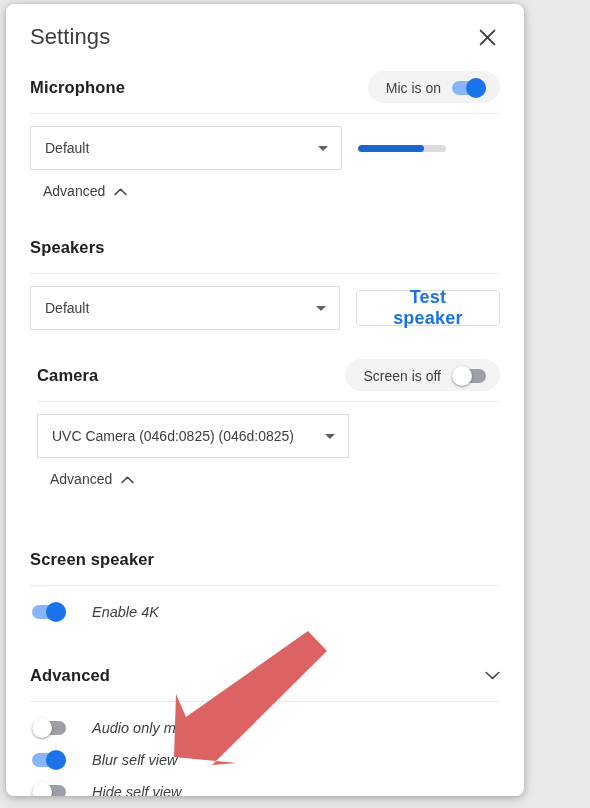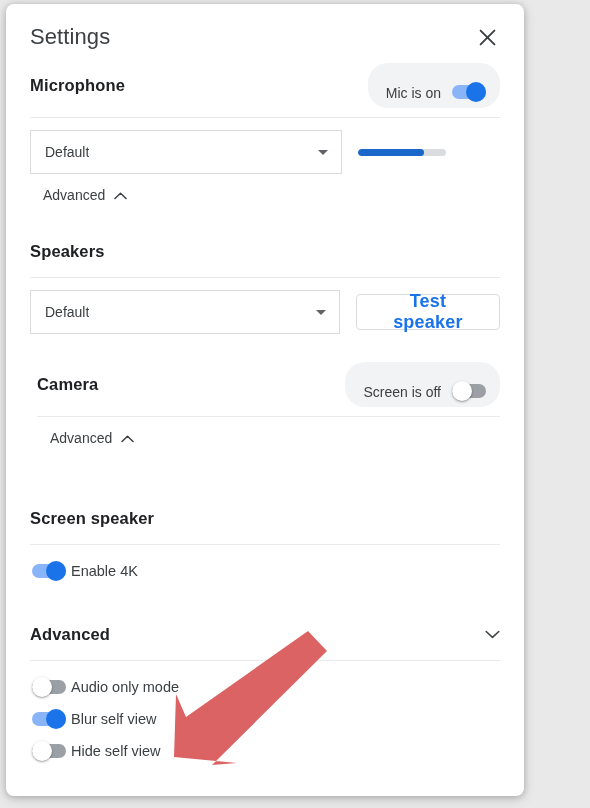--- a/index.html
+++ b/index.html
@@ -72,24 +72,25 @@
   }
   .divider {
     height: 1px;
     background: #e8eaed;
     margin-top: 9px;
   }
 
   
   .pill {
     display: inline-flex;
+    align-items: center;
     gap: 11px;
     background: #f1f3f4;
     border-radius: 20px;
-    padding: 22px 14px 7px 18px;
+    padding: 9px 14px 7px 18px;
     cursor: pointer;
   }
   .pill-label {
     font-size: 14px;
     color: #3c4043;
     white-space: nowrap;
   }
 
   
   .switch {
@@ -197,31 +198,32 @@
   }
   .adv-link-label {
     font-size: 14px;
     color: #3c4043;
   }
 
   
   .toggle-row {
     display: flex;
     align-items: center;
-    gap: 5px;
+    gap: 26px;
     height: 32px;
     cursor: pointer;
+    font-style: italic;
   }
   .toggle-row .label {
     font-size: 14.5px;
     color: #3c4043;
   }
 
   
-  .blk-mic      { margin-top: 1px; }
+  .blk-mic      { margin-top: 8px; }
   .blk-speakers { margin-top: 30px; }
   .blk-camera   { margin-top: 28px; margin-left: 7px; }
   .blk-screen   { margin-top: 54px; }
   .blk-advanced { margin-top: 30px; }
   .toggle-list  { margin-top: 10px; margin-left: 2px; }
 
   
   #arrow {
     position: absolute;
     left: 0; top: 0;
@@ -300,20 +302,26 @@
         <div class="pill">
           <span class="pill-label">Screen is off</span>
           <span class="switch off">
             <span class="track"></span>
             <span class="knob"></span>
           </span>
         </div>
       </div>
       <div class="divider"></div>
 
+      <div class="row">
+        <div class="select">
+          <span class="select-value">UVC Camera (046d:0825) (046d:0825)</span>
+          <span class="caret-down"></span>
+        </div>
+      </div>
 
       <div class="adv-link">
         <span class="adv-link-label">Advanced</span>
         <span>
           <svg width="13" height="8" viewBox="0 0 13 8">
             <path d="M1 6.5 L6.5 1.3 L12 6.5" fill="none" stroke="#3c4043" stroke-width="1.5" stroke-linecap="round" stroke-linejoin="round"></path>
           </svg>
         </span>
       </div>
     </div>

